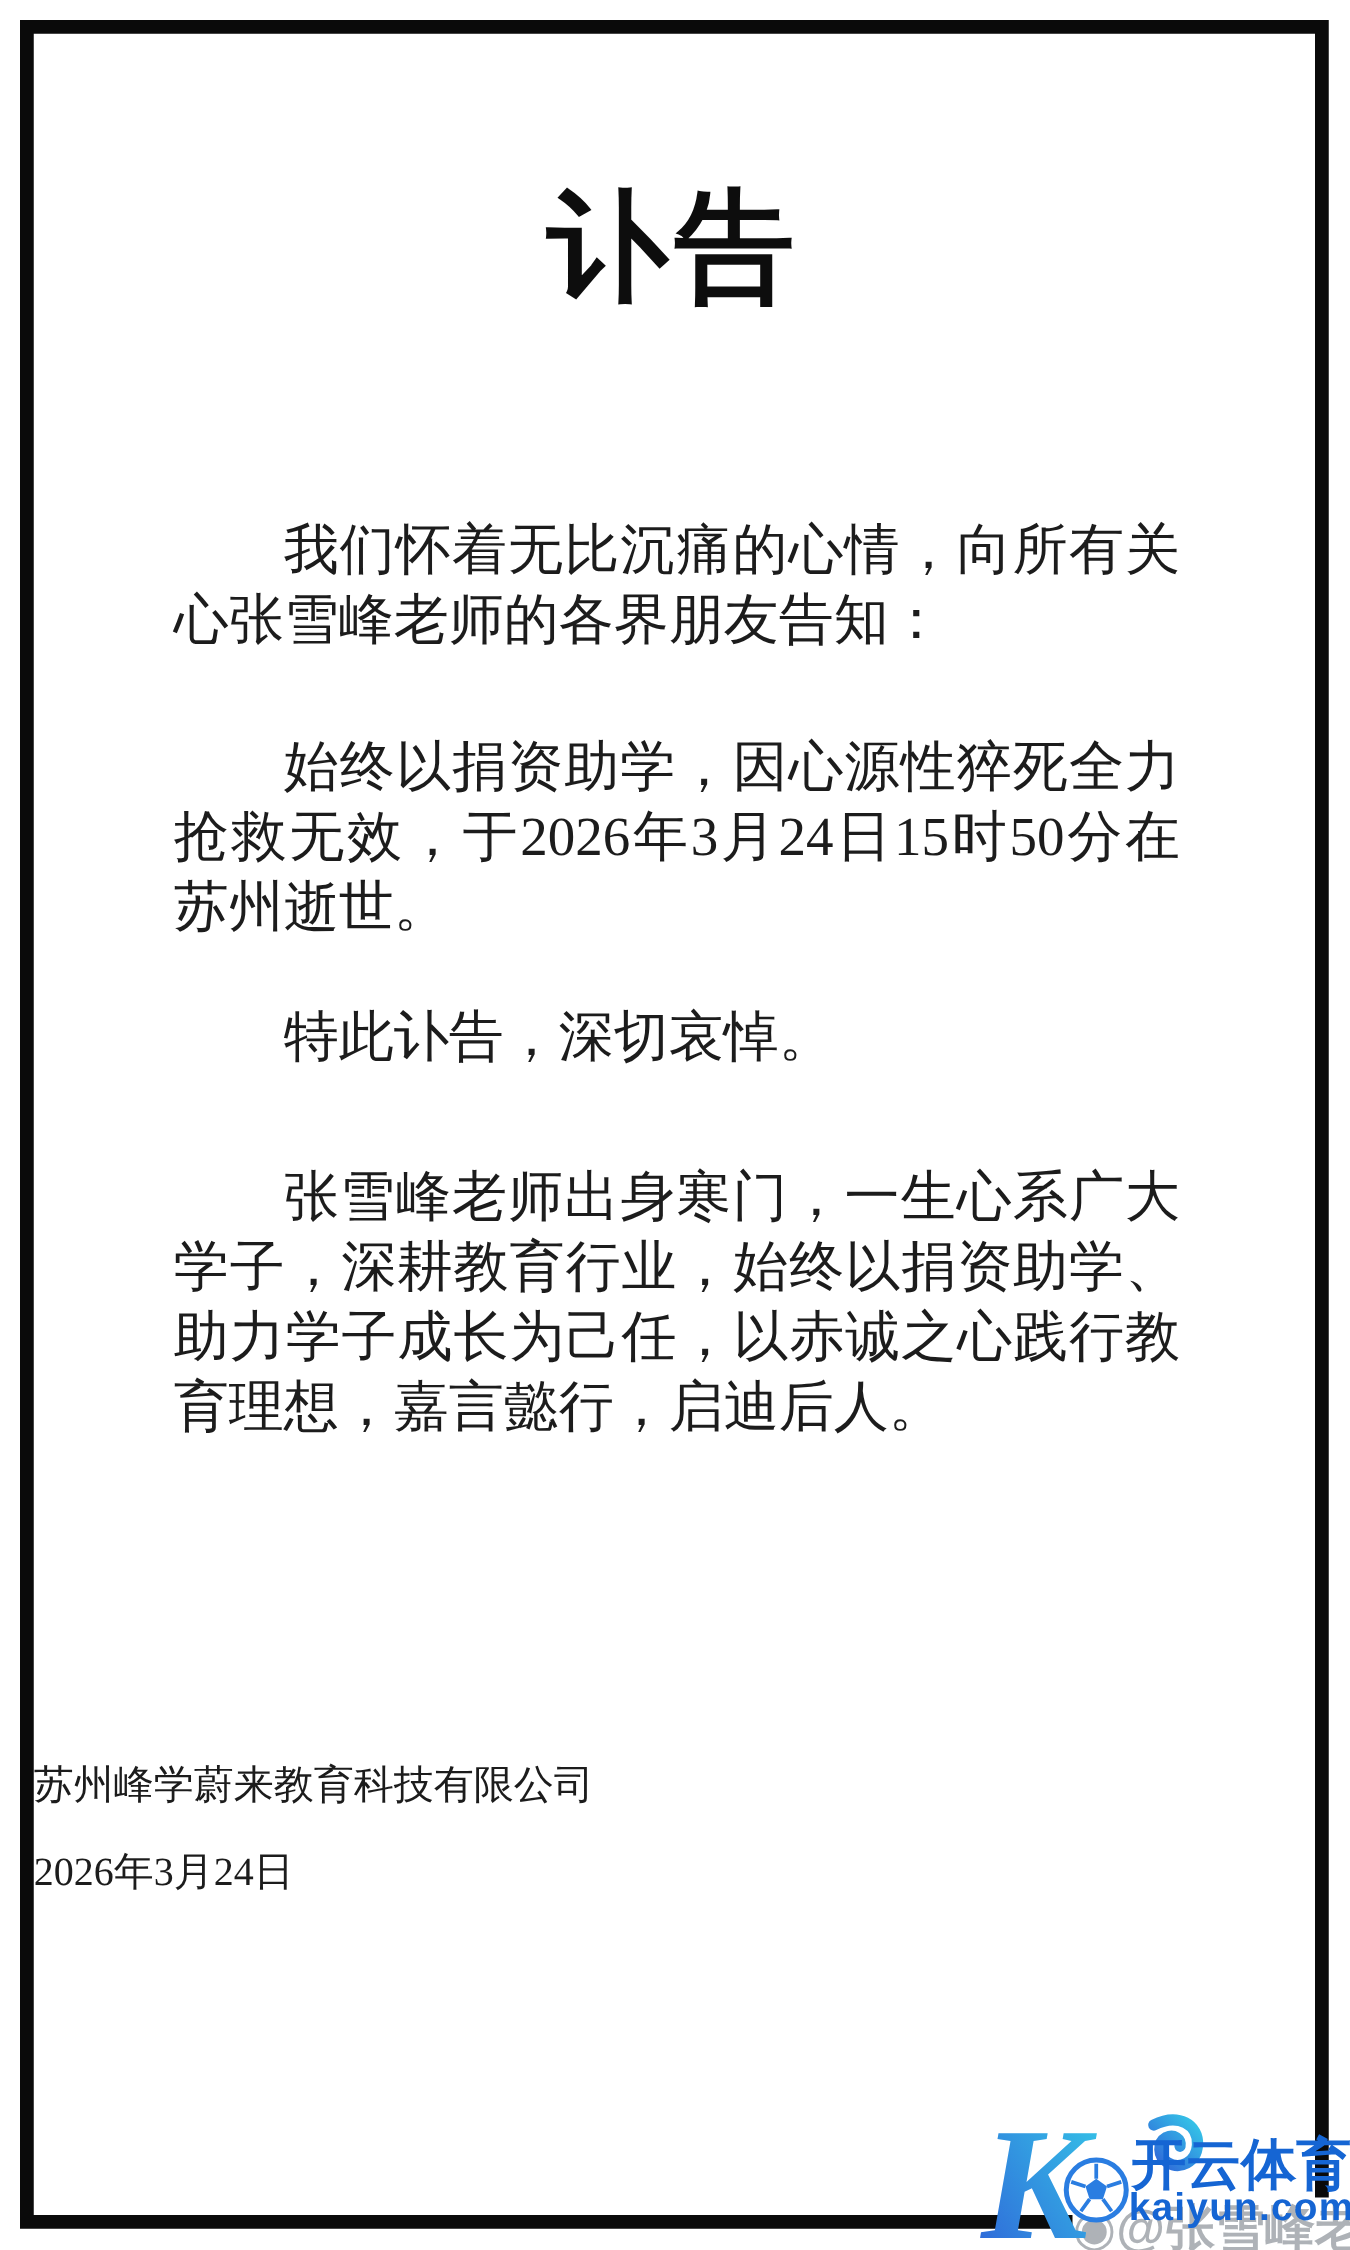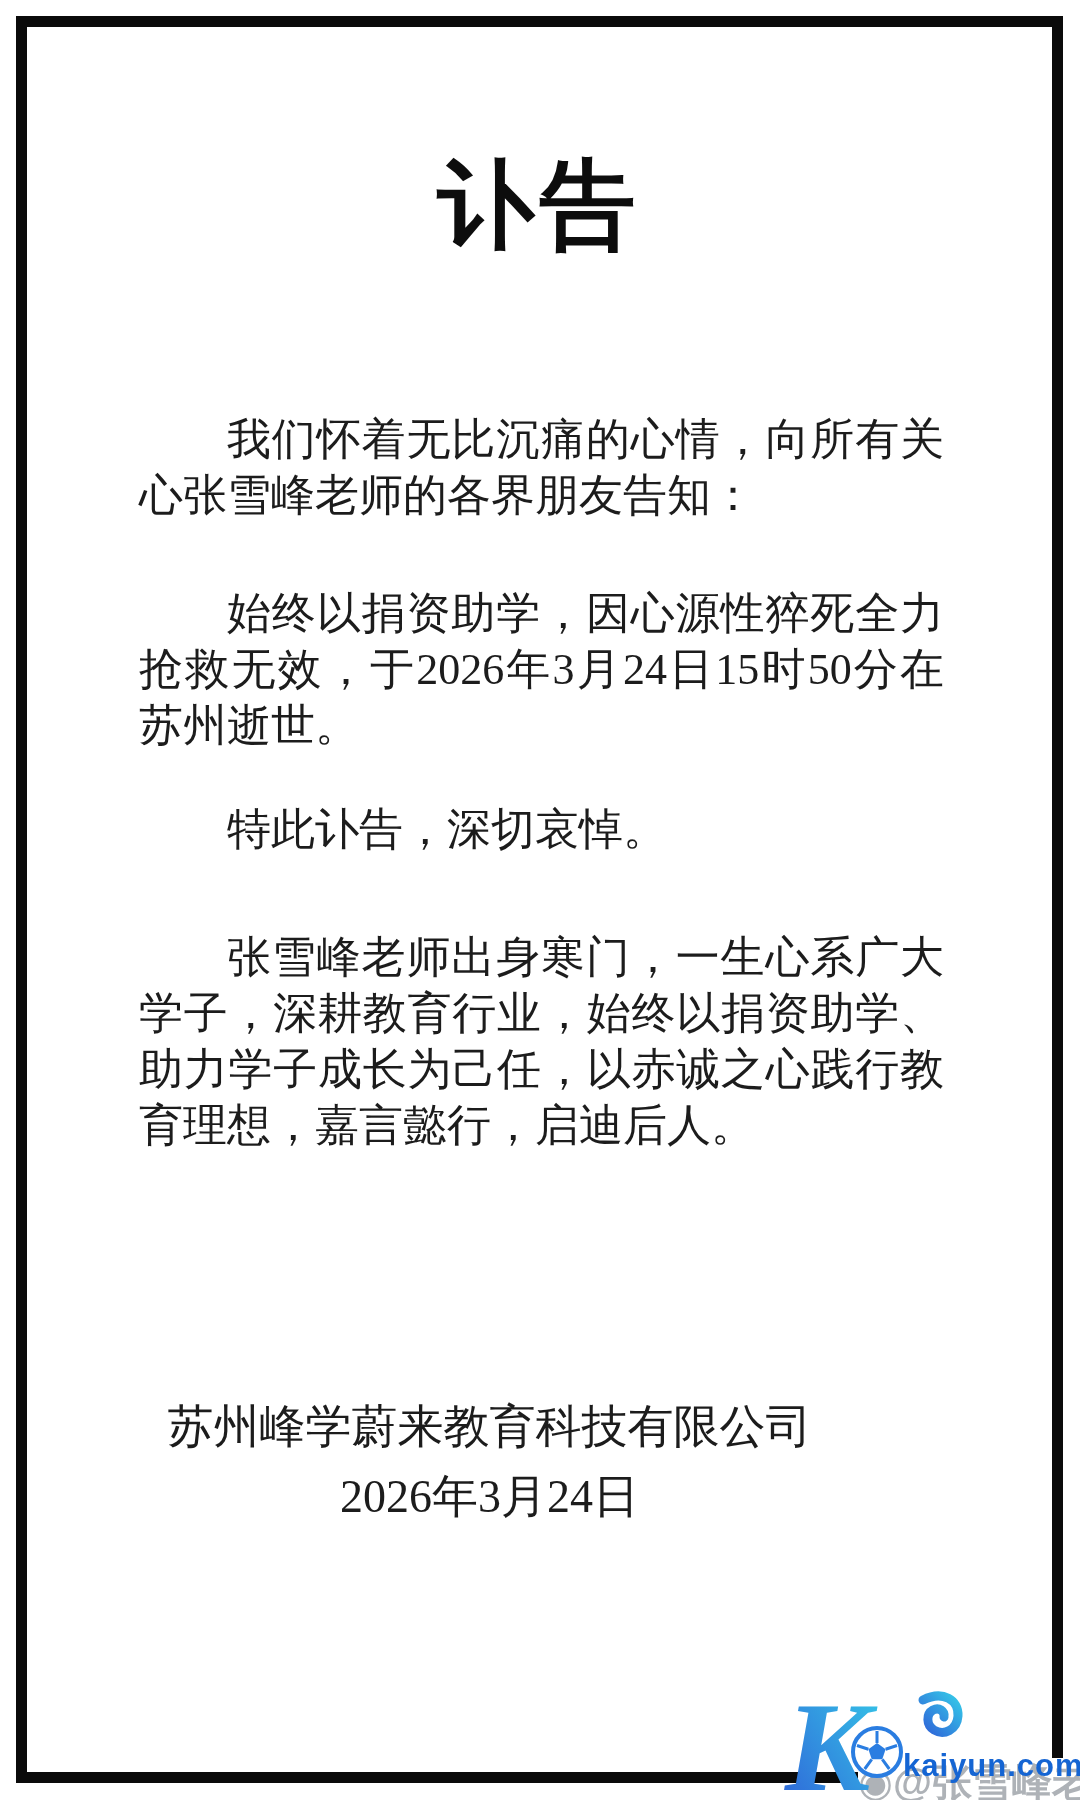--- a/index.html
+++ b/index.html
@@ -14,43 +14,43 @@
   .frame{
     position:absolute;
     left:16px;top:16px;
     width:1047px;height:1767px;
     border:11px solid #0a0a0a;
     box-sizing:border-box;
   }
   .title{
     margin:130px 0 0 0;
     text-align:center;
-    font-family:Liberation Sans, sans-serif;
+    font-family:Liberation Mono, monospace;
     font-weight:900;
     font-size:96px;
     line-height:1;
     letter-spacing:6px;
     color:#0d0d0d;
   }
   .body{
     padding:0 108px 0 112px;
     font-size:44px;
     line-height:56px;
     text-align:justify;
   }
   .para{ margin:0; text-indent:2em; }
   .para-1{ margin-top:159px; }
   .para-2{ margin-top:62px; }
   .para-3{ margin-top:72px; }
   .para-4{ margin-top:48px; }
   .signature{
     margin-top:238px;
     padding-right:100px;
-    text-align:center;
-    font-size:46px;
+    text-align:left;
+    font-size:32px;
     line-height:70px;
   }
   
   .wm-byline{
     position:absolute;
     left:858px;top:1755px;
     width:260px;
     font-family:"Liberation Sans","DejaVu Sans",sans-serif;
     font-size:40px;
     font-weight:bold;
@@ -129,15 +129,16 @@
 
     <path d="M140,14 C160,4 176,14 175,30 C174,44 161,50 151,44 C143,39 143,28 150,24 C156,21 162,25 161,31" fill="none" stroke="url(#kg)" stroke-width="9" stroke-linecap="round"></path>
 
     <g transform="translate(94,66)">
       <circle cx="0" cy="0" r="24" fill="#ffffff" stroke="#2a7de1" stroke-width="4"></circle>
       <path d="M0,-9 L8.6,-2.8 L5.3,7.3 L-5.3,7.3 L-8.6,-2.8 Z" fill="#2a7de1"></path>
       <path d="M0,-9 L0,-21 M8.6,-2.8 L20,-6.5 M5.3,7.3 L12.3,17 M-5.3,7.3 L-12.3,17 M-8.6,-2.8 L-20,-6.5" stroke="#2a7de1" stroke-width="3" fill="none"></path>
     </g>
   </svg>
 
+  <div class="brand-cn">开云体育</div>
   <div class="brand-domain">kaiyun.com</div>
 
 </div>
 
 </body></html>

